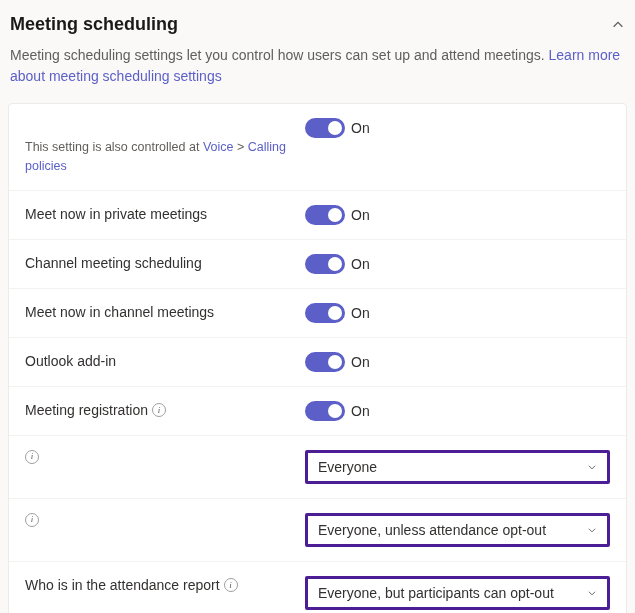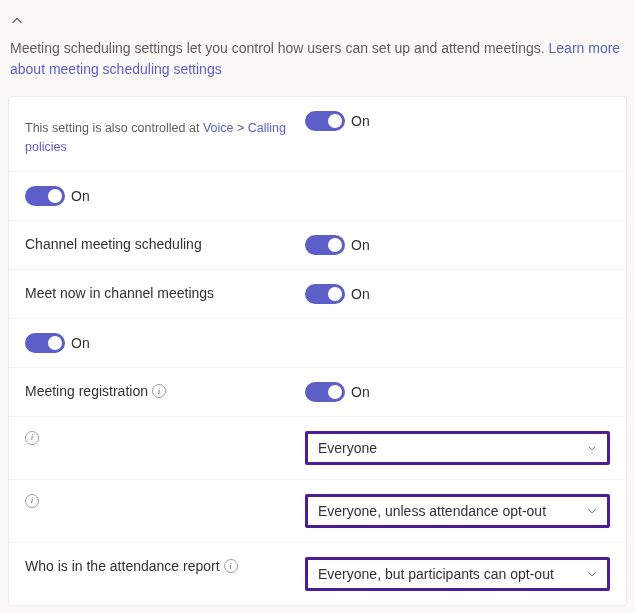--- a/index.html
+++ b/index.html
@@ -62,21 +62,21 @@
       line-height: 1.4;
       display: flex;
       flex-wrap: wrap;
       align-items: center;
       gap: 4px;
     }
     .row-label .subtext {
       display: block;
       font-size: 12.5px;
       color: #605e5c;
-      margin-top: 8px;
+      margin-top: 20px;
       line-height: 1.5;
       flex-basis: 100%;
     }
     .row-label .subtext a {
       color: #5b5fc7;
       text-decoration: none;
     }
     .row-control {
       flex: 1;
       display: flex;
@@ -145,20 +145,21 @@
       transform: translateY(-50%);
       width: 10px;
       height: 10px;
       color: #605e5c;
     }
   </style>
 </head>
 <body>
 
 <div class="section-header">
+  <h2>Meeting scheduling</h2>
   <svg class="chevron" viewBox="0 0 16 16" fill="none" stroke="currentColor" stroke-width="1.5">
     <path d="M3 10 L8 5 L13 10"></path>
   </svg>
 </div>
 
 <div class="section-desc">
   <span>Meeting scheduling settings let you control how users can set up and attend meetings.</span>
   <a href="#">Learn more about meeting scheduling settings</a>
 </div>
 
@@ -170,20 +171,23 @@
         <span>This setting is also controlled at </span><a href="#">Voice</a><span> &gt; </span><a href="#">Calling policies</a>
       </span>
     </div>
     <div class="row-control">
       <div class="toggle"></div>
       <span class="toggle-label">On</span>
     </div>
   </div>
 
   <div class="row">
+    <div class="row-label">
+      <span>Meet now in private meetings</span>
+    </div>
     <div class="row-control">
       <div class="toggle"></div>
       <span class="toggle-label">On</span>
     </div>
   </div>
 
   <div class="row">
     <div class="row-label">
       <span>Channel meeting scheduling</span>
     </div>
@@ -197,20 +201,23 @@
     <div class="row-label">
       <span>Meet now in channel meetings</span>
     </div>
     <div class="row-control">
       <div class="toggle"></div>
       <span class="toggle-label">On</span>
     </div>
   </div>
 
   <div class="row">
+    <div class="row-label">
+      <span>Outlook add-in</span>
+    </div>
     <div class="row-control">
       <div class="toggle"></div>
       <span class="toggle-label">On</span>
     </div>
   </div>
 
   <div class="row">
     <div class="row-label">
       <span>Meeting registration</span>
       <span class="info-icon">i</span>

